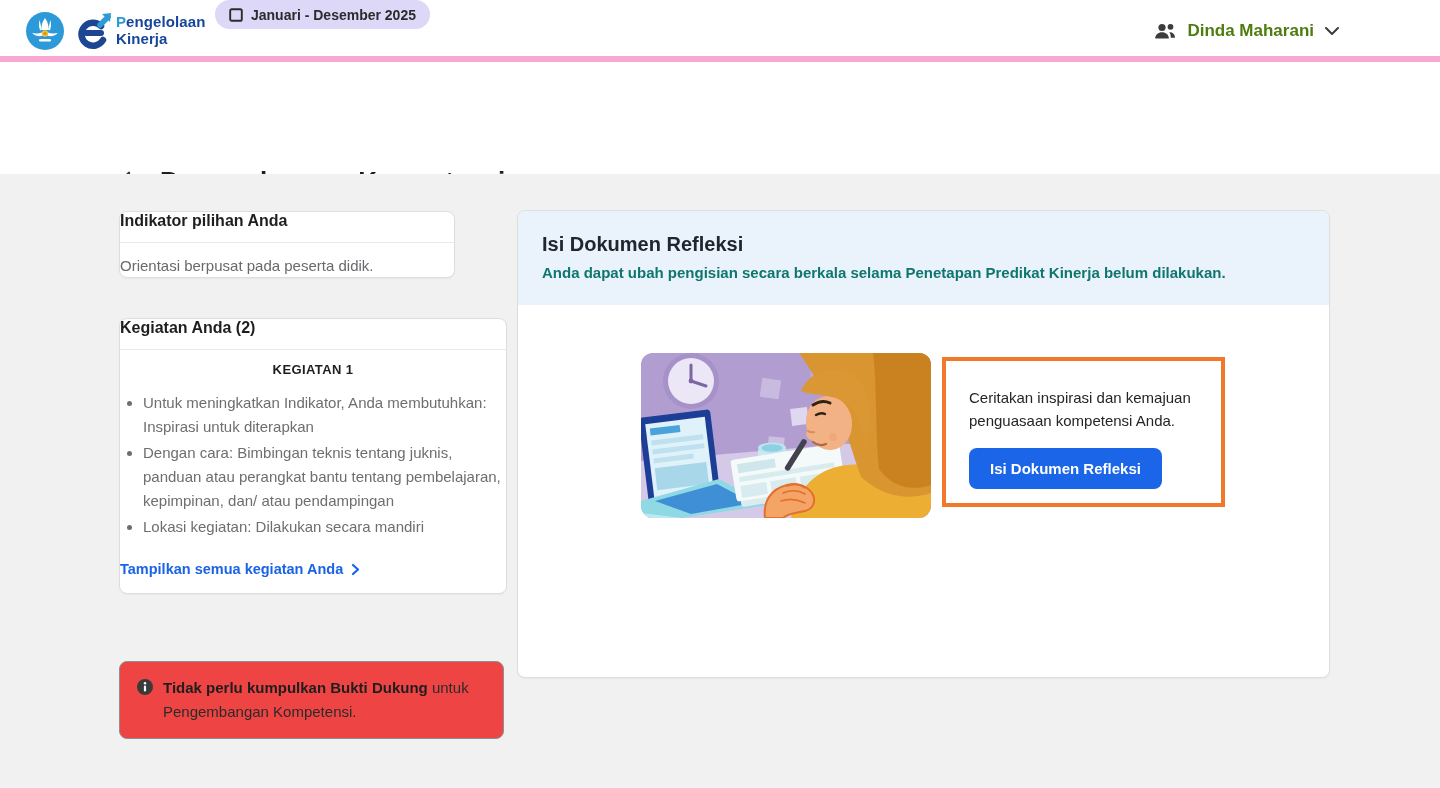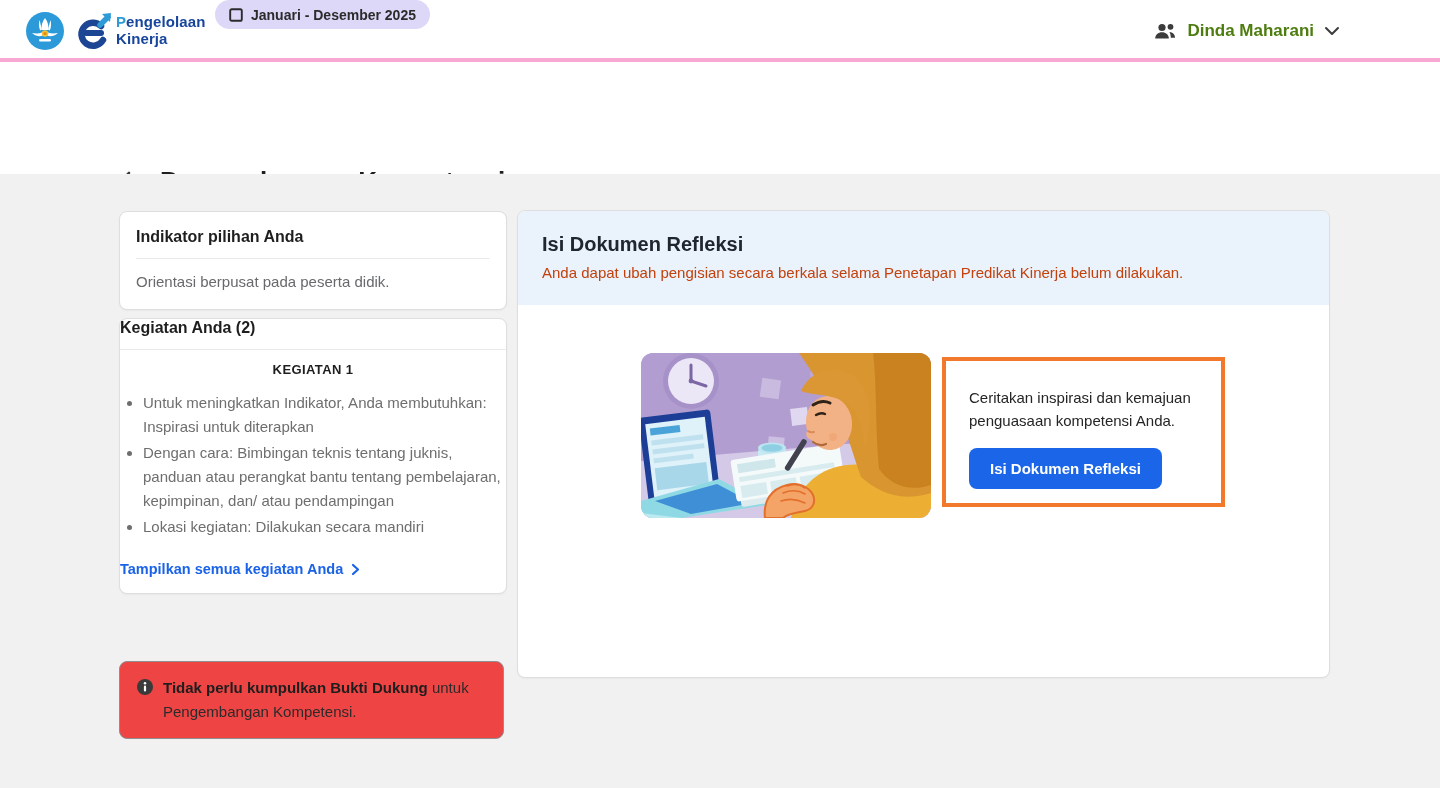--- a/index.html
+++ b/index.html
@@ -1,21 +1,21 @@
 <!DOCTYPE html>
 <html><head>
 <meta charset="utf-8">
 <style>
   * { margin:0; padding:0; box-sizing:border-box; }
   html,body { width:1440px; height:788px; font-family:"Liberation Sans", sans-serif; background:#fff; }
   .stage { position:relative; width:1440px; height:788px; overflow:hidden; background:#fff; }
 
   
   .topbar { position:absolute; top:0; left:0; width:1440px; height:62px; background:#fff;
-            border-bottom:4px solid #f9a8d4; z-index:5; }
+            border-bottom:6px solid #f9a8d4; z-index:5; }
   .logo-circle { position:absolute; left:26px; top:12px; width:38px; height:38px; }
   .elogo { position:absolute; left:78px; top:12px; width:34px; height:38px; }
   .brand { position:absolute; left:116px; top:13px; font-size:15px; font-weight:700;
            color:#16459B; line-height:1.15; letter-spacing:0.1px; }
   .brand .init { color:#2E9BD6; }
   .period-badge { position:absolute; left:215px; top:0; height:29px; background:#DDD7F8;
             border-radius:15px; display:flex; align-items:center; gap:8px; padding:0 14px;
             font-size:14px; font-weight:700; color:#2B2B2B; cursor:pointer; }
   .userbox { position:absolute; right:100px; top:0; height:62px; display:flex; align-items:center; gap:10px; cursor:pointer; }
   .username { font-size:17px; font-weight:700; color:#4d7c0f; }
@@ -24,21 +24,21 @@
   .titlebar { position:absolute; top:62px; left:0; width:1440px; height:112px; background:#fff; }
   .back-btn { position:absolute; left:116px; top:106px; width:28px; height:28px; cursor:pointer; }
   .page-title { position:absolute; left:160px; top:104px; font-size:26px; font-weight:700;
                 color:#1E1E1E; letter-spacing:-0.2px; }
 
   
   .content { position:absolute; top:174px; left:0; width:1440px; height:614px; background:#F0F1F0; }
   .card { position:absolute; background:#fff; border:1px solid #DEDEDE; border-radius:8px;
           box-shadow:0 1px 2px rgba(0,0,0,0.04); }
 
-  .card-indicator { left:119px; top:37px; width:388px; padding:16px; }
+  .card-indicator { left:119px; top:37px; width:336px; }
   .card-title { font-size:16px; font-weight:700; color:#1E1E1E; }
   .hdiv { height:1px; background:#EAEAEA; margin:12px 0; }
   .muted { font-size:15px; color:#67696C; line-height:1.45; }
 
   .card-activities { left:119px; top:144px; width:388px; }
   .section-label { font-size:13px; font-weight:700; color:#1E1E1E; letter-spacing:0.4px; margin:10px 0 14px;text-align:center; }
   .bullets { margin:0 0 4px 0; padding-left:23px; }
   .bullets li { font-size:15px; color:#6E6E6E; line-height:1.6; margin-bottom:2px; }
   .bullets li::marker { color:#6E6E6E; }
   .show-all { display:flex; align-items:center; gap:8px; margin-top:22px; margin-bottom:16px;
@@ -46,21 +46,21 @@
 
   .info-note { left:119px; top:487px; width:385px; background:#ef4444; border:1px solid #8F8F8F;
                border-radius:8px; padding:14px 16px; display:flex; gap:9px; box-shadow:none; position:absolute; }
   .info-text { font-size:15px; color:#2B2B2B; line-height:1.6; }
   .info-text .b { font-weight:700; color:#1E1E1E; }
 
   
   .card-reflect { left:517px; top:36px; width:813px; height:468px; padding:0; overflow:hidden; }
   .reflect-head { background:#EAF2FC; padding:22px 24px 24px; }
   .reflect-title { font-size:20px; font-weight:700; color:#20262E; margin-bottom:8px; }
-  .reflect-sub { font-size:15px; color:#c2410c; }
+  .reflect-sub { font-size:15px; color:#0f766e;font-weight:bold; }
   .reflect-body { position:relative; height:274px; background:#fff; }
   .illo { position:absolute; left:123px; top:48px; width:290px; height:165px; border-radius:12px; overflow:hidden; }
   .cta-box { position:absolute; left:424px; top:52px; width:283px; height:150px; background:#fff;
              border:4px solid #F2792B; padding:25px 23px; }
   .cta-text { font-size:15px; font-weight:400; color:#252525; line-height:1.55; margin-bottom:15px; }
   .cta-btn { display:inline-block; background:#1B66E8; color:#fff; font-size:15px; font-weight:700;
              padding:12px 21px; border-radius:8px; border:none; cursor:pointer; font-family:"Liberation Sans",sans-serif; }
 </style>
 </head>
 <body>

